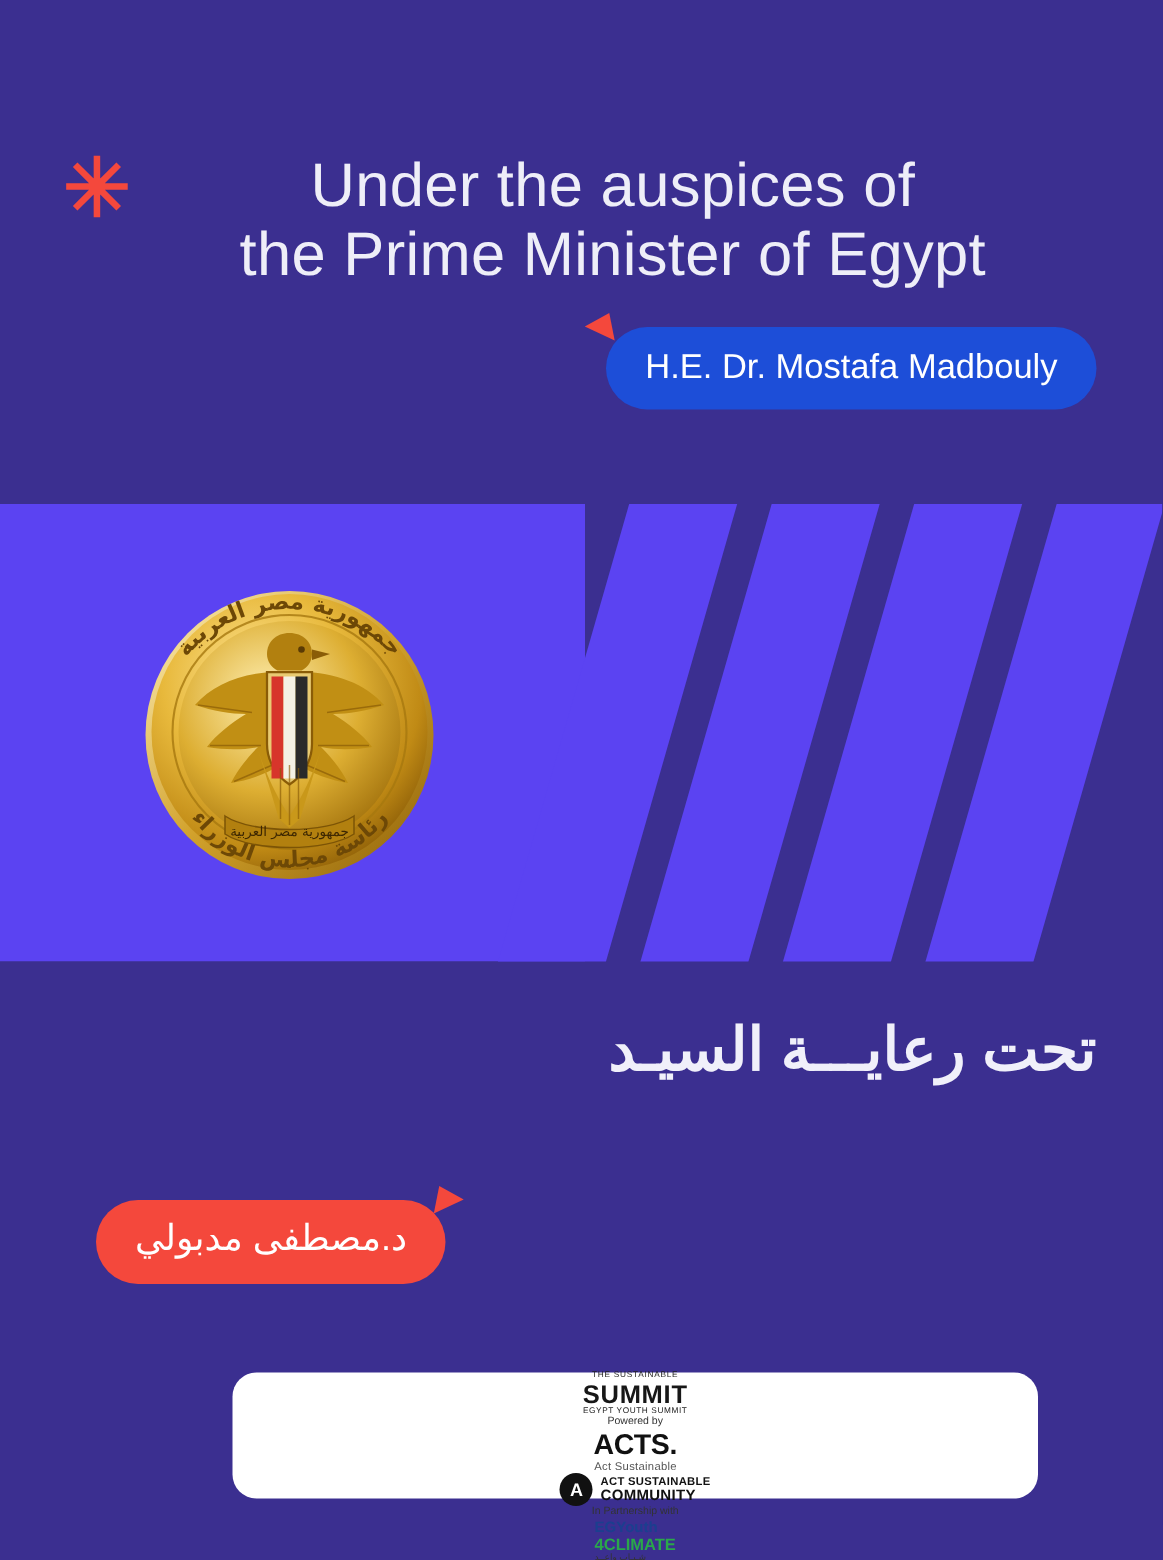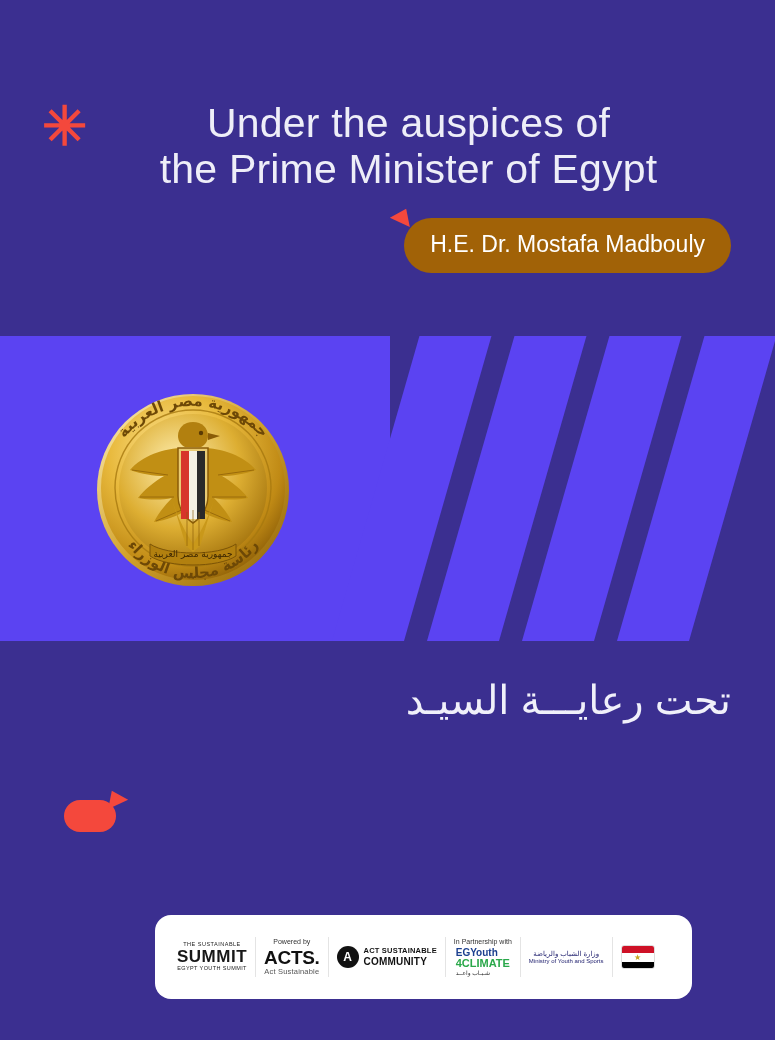--- a/index.html
+++ b/index.html
@@ -50,21 +50,21 @@
   }
   .name-pill-row {
     position: absolute;
     top: 218px;
     right: 44px;
     display: flex;
     justify-content: flex-end;
   }
   .name-pill {
     position: relative;
-    background: #a16207;
+    background: #1d4ed8;
     color: #ffffff;
     font-size: 23px;
     line-height: 23px;
     padding: 15px 26px 17px 26px;
     border-radius: 30px;
     font-weight: 400;
     white-space: nowrap;
   }
   .pill-tail-en {
     position: absolute;
@@ -120,21 +120,21 @@
     top: 672px;
     right: 44px;
     width: 690px;
     text-align: right;
   }
   .arabic-line {
     color: #f0f0fa;
     font-size: 40px;
     line-height: 56px;
     direction: rtl;
-    font-weight: 400;
+    font-weight: 700;
     letter-spacing: 0px;
   }
   .arabic-pill-row {
     position: absolute;
     top: 800px;
     left: 64px;
   }
   .arabic-pill {
     position: relative;
     background: #f4483c;
@@ -163,20 +163,21 @@
     left: 155px;
     top: 915px;
     width: 537px;
     height: 84px;
     background: #ffffff;
     border-radius: 16px;
     display: flex;
     align-items: center;
     padding: 0 14px;
     gap: 0px;
+    flex-direction: column;
   }
   .logo-cell {
     display: flex;
     flex-direction: column;
     justify-content: center;
     align-items: center;
     height: 100%;
     padding: 0 8px;
     position: relative;
   }
@@ -189,21 +190,21 @@
   .inpartner {
     font-size: 7px;
     color: #333;
     margin-bottom: 3px;
     text-align: center;
   }
   .summit-logo { text-align: center; line-height: 1.05; }
   .summit-top { font-size: 5.5px; color: #222; letter-spacing: 0.5px; }
   .summit-main { font-size: 17px; font-weight: 700; color: #171717; letter-spacing: 0.5px; }
   .summit-sub { font-size: 5.5px; color: #222; letter-spacing: 0.4px; }
-  .acts { text-align: center; line-height: 1.05; }
+  .acts { text-align: right; line-height: 1.05; }
   .acts-main { font-size: 19px; font-weight: 700; color: #111; letter-spacing: -0.3px; }
   .acts-sub { font-size: 7.5px; color: #555; letter-spacing: 0.2px; }
   .asc { display: flex; align-items: center; gap: 5px; }
   .asc-badge {
     width: 22px; height: 22px; border-radius: 50%;
     background: #111; color:#fff; font-size: 12px; font-weight: 700;
     display: flex; align-items: center; justify-content: center;
   }
   .asc-text { line-height: 1.1; }
   .asc-t1 { font-size: 7.5px; font-weight: 700; color: #111; letter-spacing: 0.2px; }
@@ -320,20 +321,21 @@
     </div>
   </div>
 
   <div class="arabic-wrap">
     <div class="arabic-line">تحت رعايـــة السيـد</div>
   </div>
 
   <div class="arabic-pill-row">
     <div class="arabic-pill">
       <span class="pill-tail-ar"></span>
+      <span>د.مصطفى مدبولي</span>
     </div>
   </div>
 
   <div class="logobar">
 
     <div class="logo-cell">
       <div class="summit-logo">
         <div class="summit-top">THE SUSTAINABLE</div>
         <div class="summit-main">SUMMIT</div>
         <div class="summit-sub">EGYPT YOUTH SUMMIT</div>

